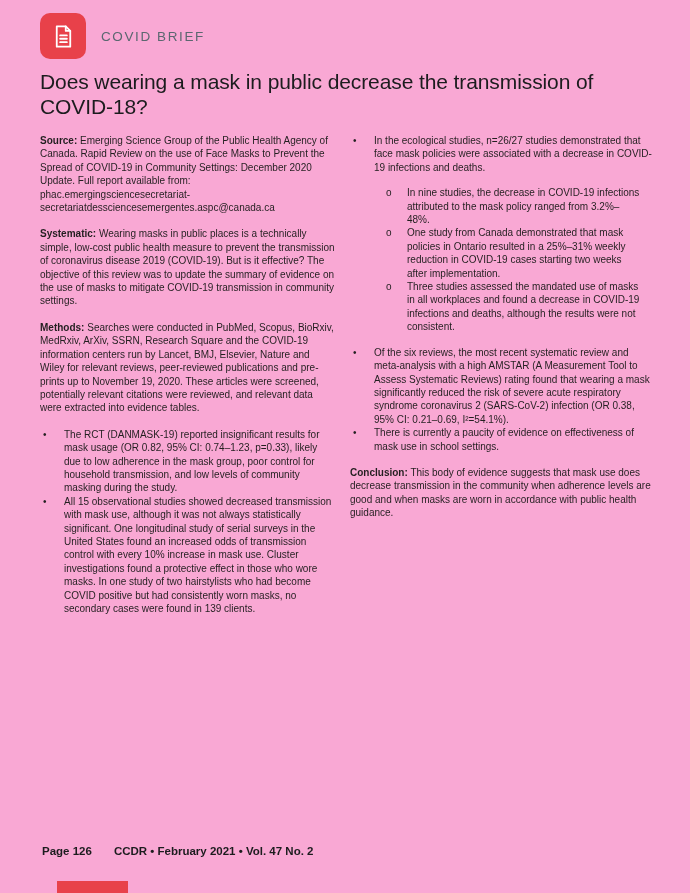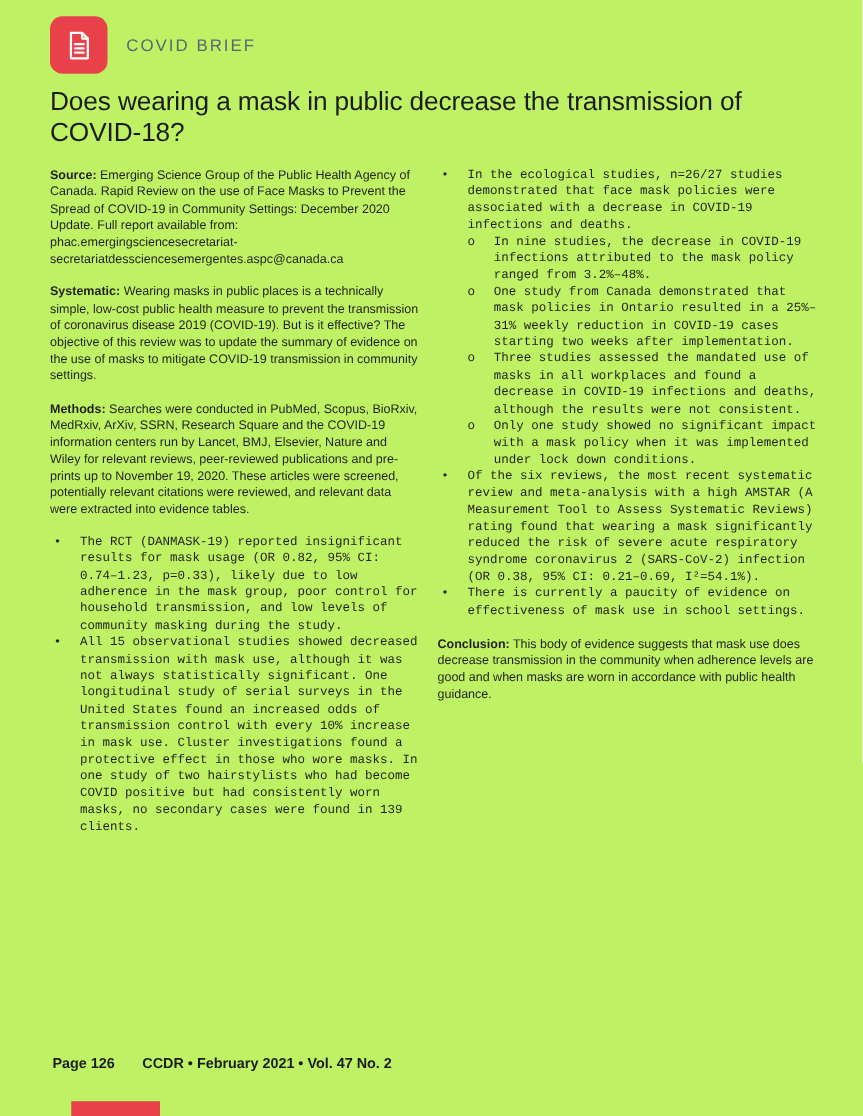--- a/index.html
+++ b/index.html
@@ -1,19 +1,19 @@
 <!DOCTYPE html>
 <html><head>
 <meta charset="utf-8">
 <style>
   html,body { margin:0; padding:0; background:#ffffff; }
   .page {
     position:relative;
     width:690px; height:893px;
-    background:#bef264;
+    background:#f9a8d4;
     font-family:"Liberation Sans", sans-serif;
     color:#231f20;
     overflow:hidden;
     box-sizing:border-box;
   }
   .header { padding:13px 36px 0 40px; }
   .brand-row { display:flex; align-items:center; gap:15px; }
   .brief-icon {
     width:46px; height:46px;
     background:#e8414a;
@@ -40,24 +40,24 @@
     gap:14px;
     margin:15px 36px 0 40px;
     font-size:10px;
     line-height:13.4px;
   }
   .col { box-sizing:border-box; }
   .col-left  { flex:0 0 296px; }
   .col-right { flex:0 0 304px; }
   .para { margin:0 0 13px 0; }
   .para b { font-weight:bold;text-align:center; }
-  ul.b1 { list-style:none; margin:0 0 13px 0; padding:0;font-family:Liberation Mono, monospace; }
+  ul.b1 { list-style:none; margin:0 0 13px 0; padding:0; }
   ul.b1 > li { position:relative; padding-left:24px; margin:0; }
   ul.b1 > li::before { content:"\2022"; position:absolute; left:3px; top:0; }
-  ul.b2 { list-style:none; margin:0; padding:0; }
+  ul.b2 { list-style:none; margin:12px; padding:0; }
   ul.b2 > li { position:relative; padding-left:21px; margin:0; }
   ul.b2 > li::before { content:"o"; position:absolute; left:0; top:0; }
   .footer {
     position:absolute;
     left:42px; top:845px;
     display:flex; gap:22px;
     font-size:11.5px;
     font-weight:bold;
     color:#1c1c1e;
   }
@@ -103,21 +103,20 @@
     </div>
 
     <div class="col col-right">
       <ul class="b1">
         <li>
           <span>In the ecological studies, n=26/27 studies demonstrated that face mask policies were associated with a decrease in COVID-19 infections and deaths.</span>
           <ul class="b2">
             <li><span>In nine studies, the decrease in COVID-19 infections attributed to the mask policy ranged from 3.2%–48%.</span></li>
             <li><span>One study from Canada demonstrated that mask policies in Ontario resulted in a 25%–31% weekly reduction in COVID-19 cases starting two weeks after implementation.</span></li>
             <li><span>Three studies assessed the mandated use of masks in all workplaces and found a decrease in COVID-19 infections and deaths, although the results were not consistent.</span></li>
-            <li><span>Only one study showed no significant impact with a mask policy when it was implemented under lock down conditions.</span></li>
           </ul>
         </li>
         <li><span>Of the six reviews, the most recent systematic review and meta-analysis with a high AMSTAR (A Measurement Tool to Assess Systematic Reviews) rating found that wearing a mask significantly reduced the risk of severe acute respiratory syndrome coronavirus 2 (SARS-CoV-2) infection (OR 0.38, 95% CI: 0.21–0.69, I²=54.1%).</span></li>
         <li><span>There is currently a paucity of evidence on effectiveness of mask use in school settings.</span></li>
       </ul>
       <p class="para"><b>Conclusion:</b> <span>This body of evidence suggests that mask use does decrease transmission in the community when adherence levels are good and when masks are worn in accordance with public health guidance.</span></p>
     </div>
 
   </div>
 

